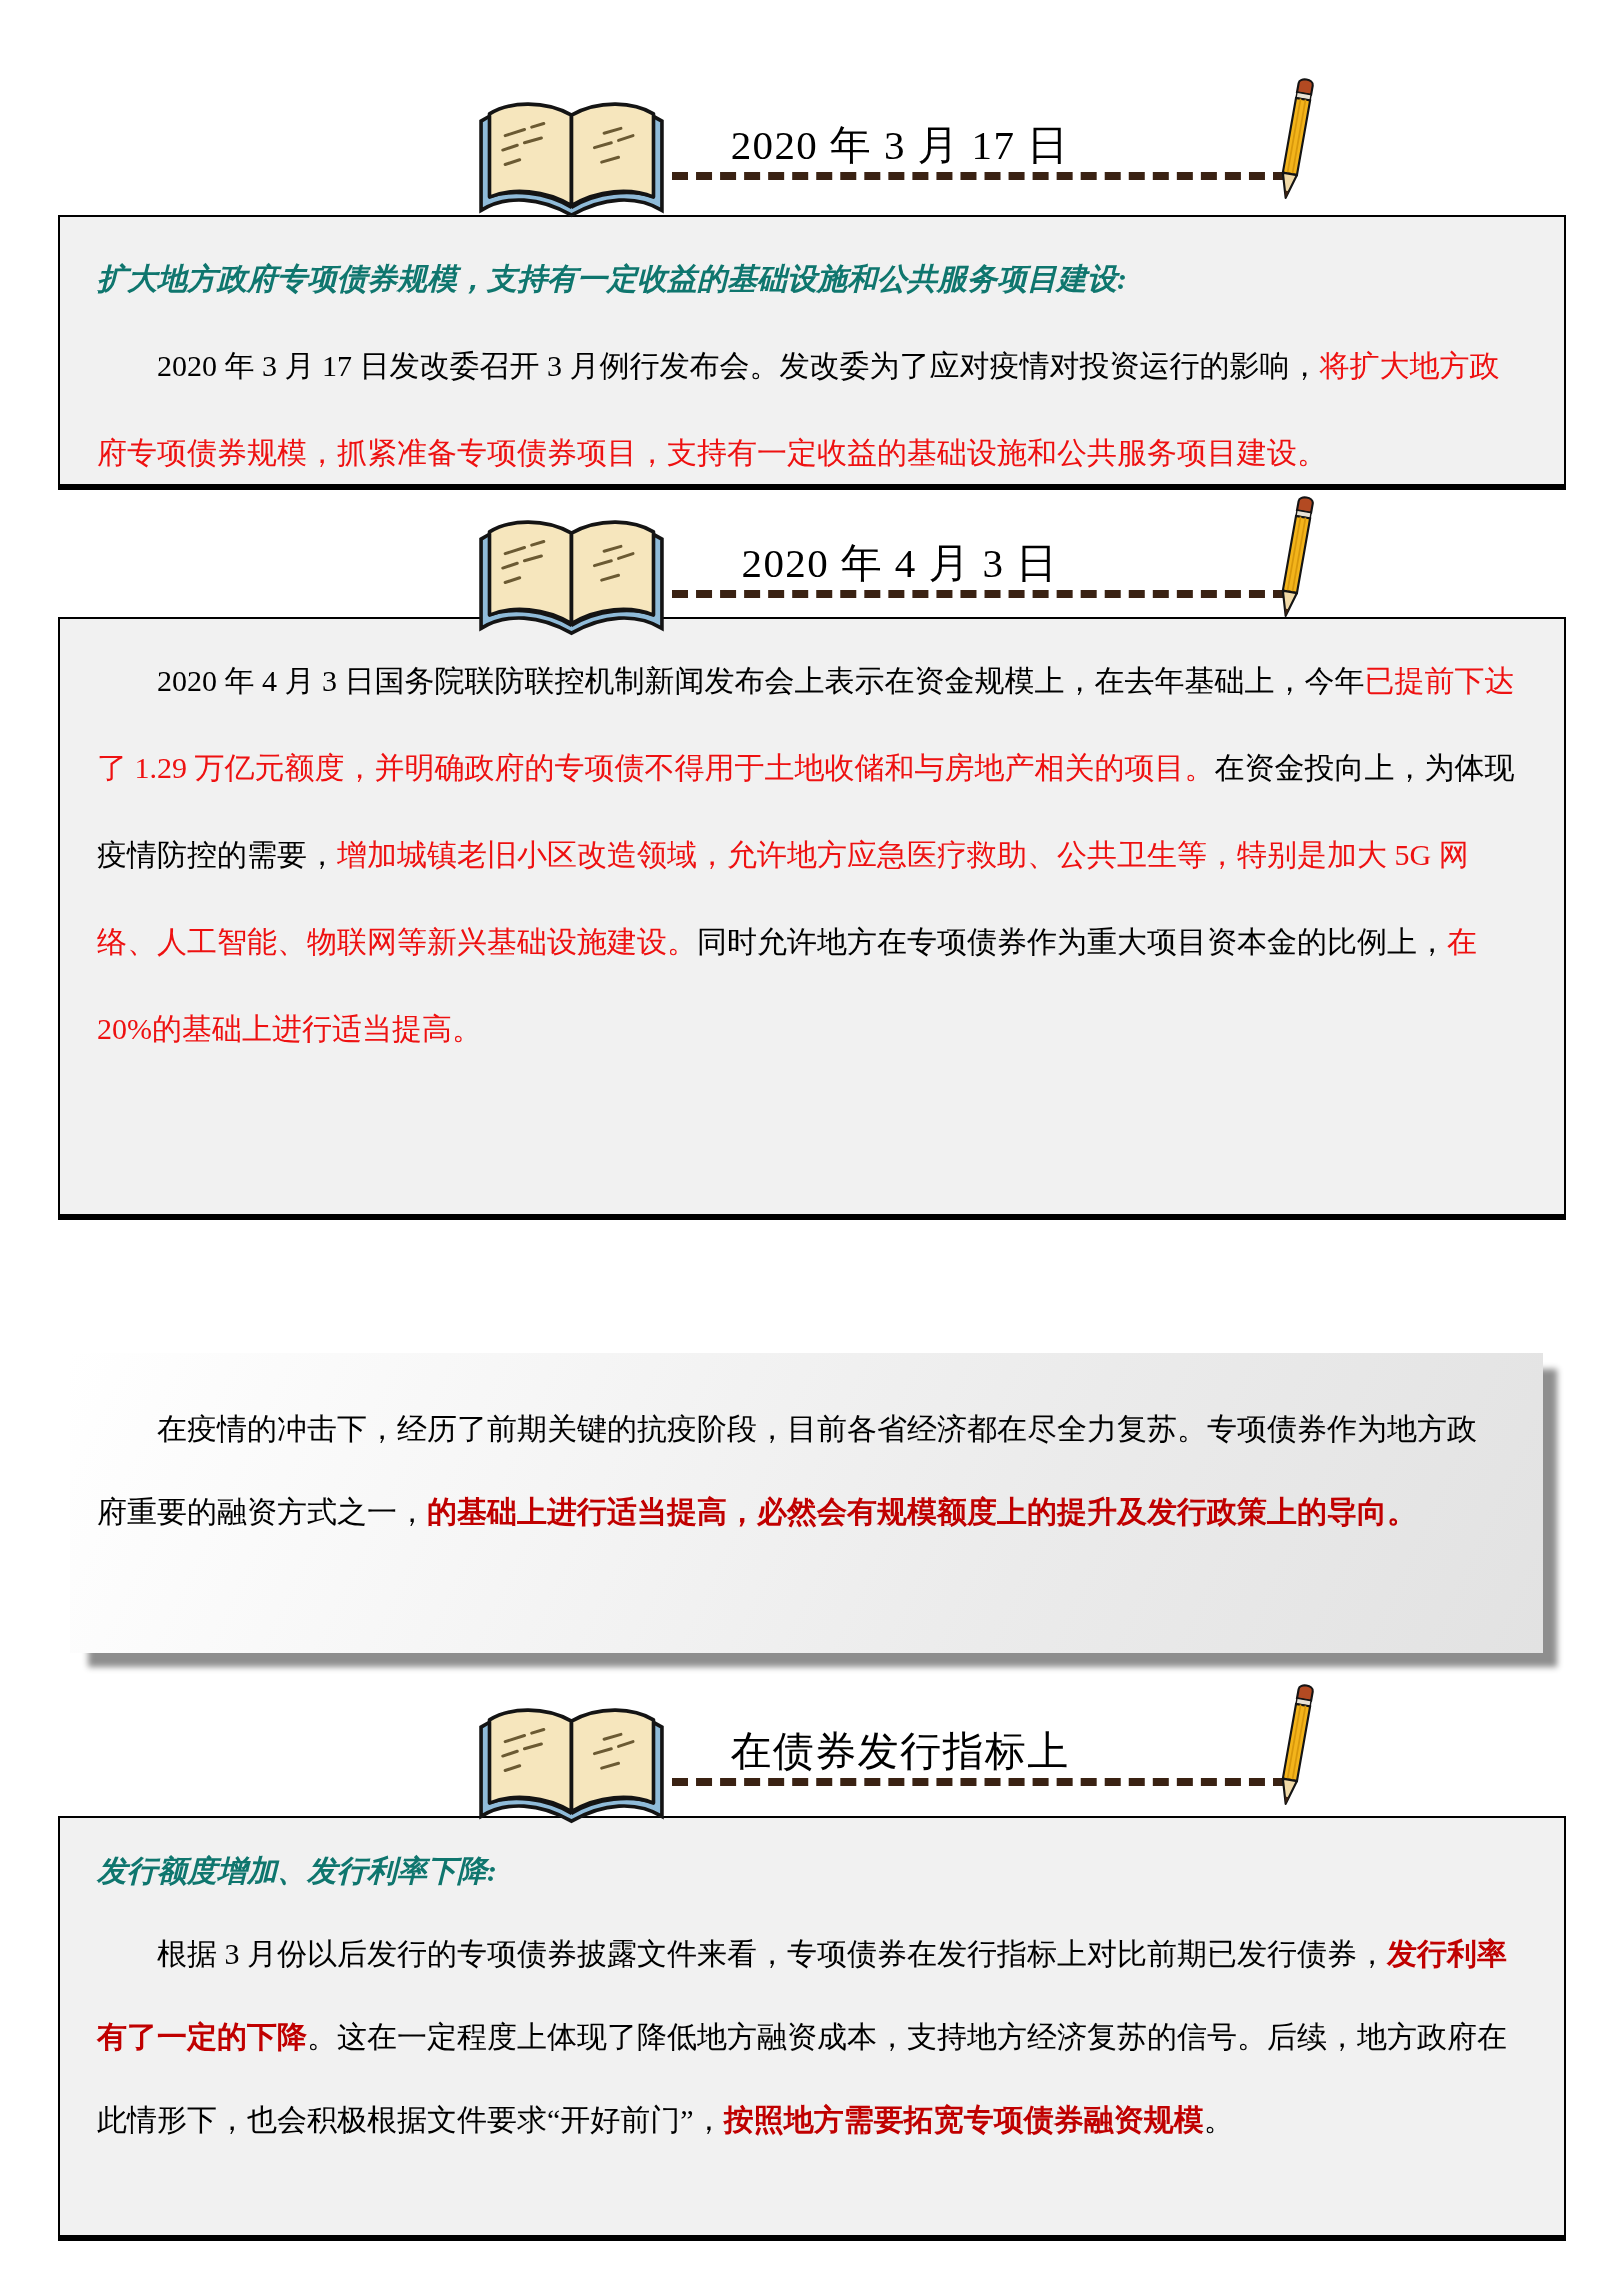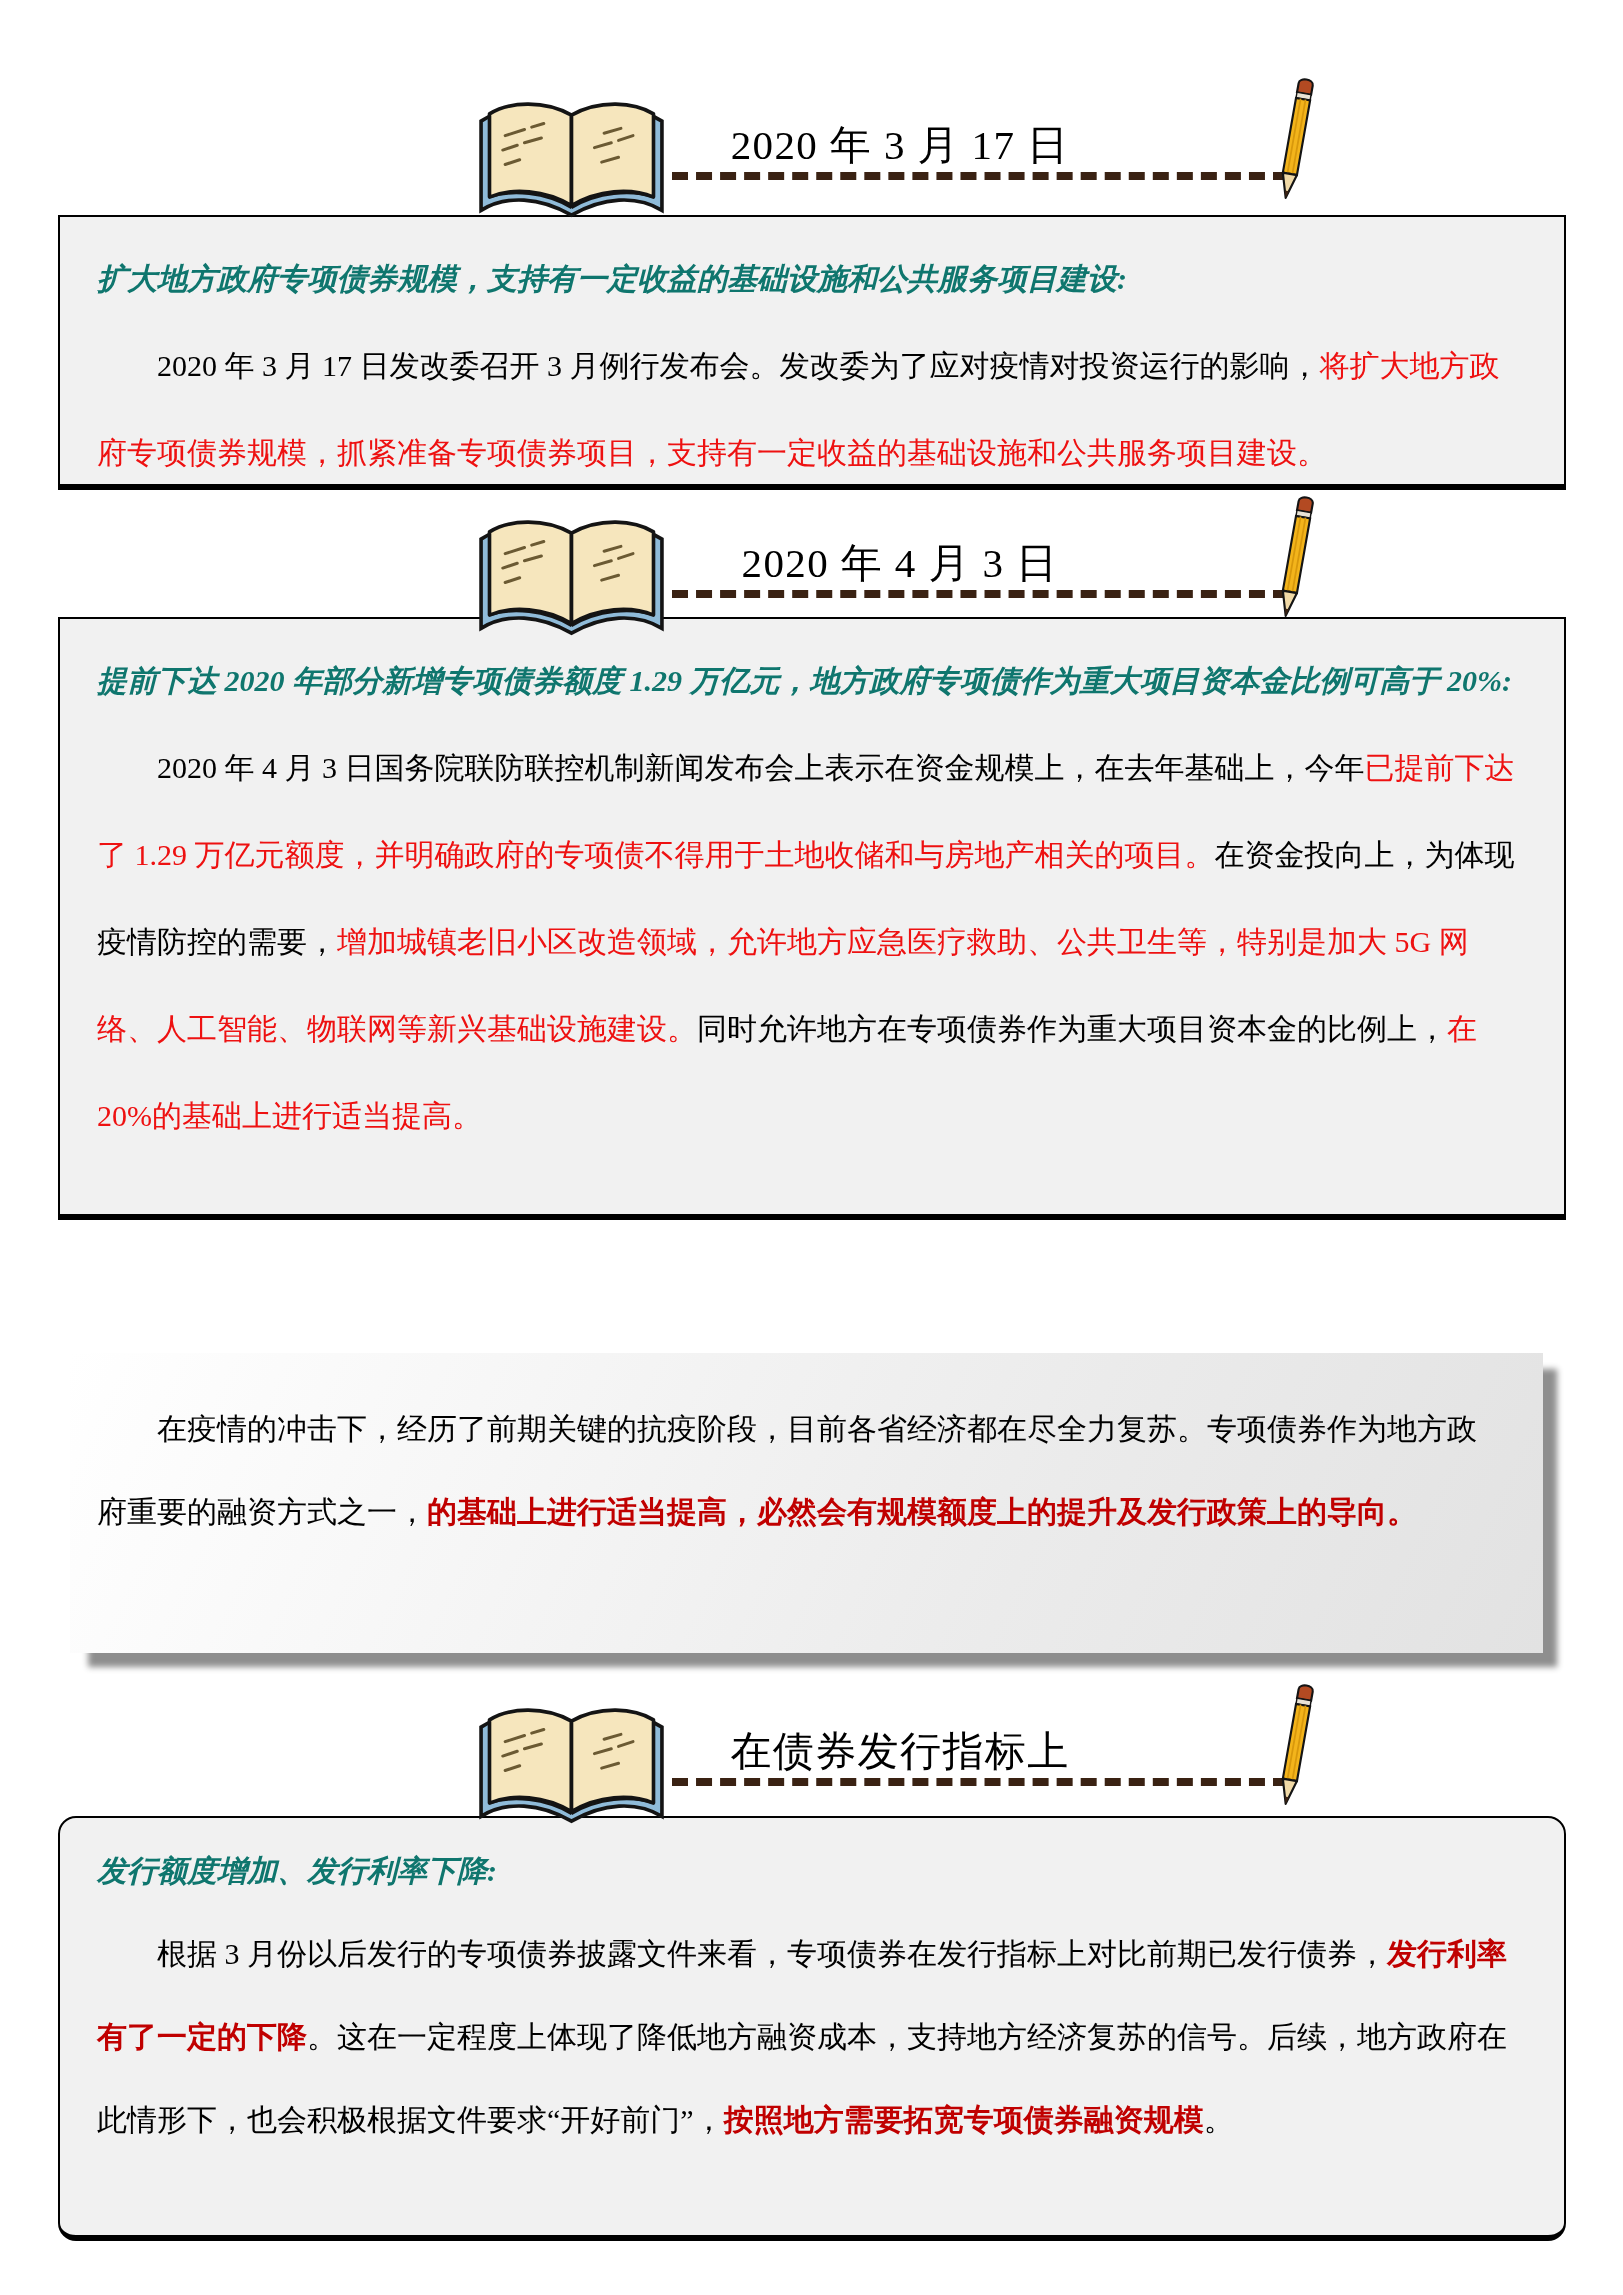--- a/index.html
+++ b/index.html
@@ -36,21 +36,21 @@
   }
   .policy-box p{margin:0;font-size:30px;line-height:87px;}
   .box-heading{font-weight:bold;color:#0f766e;font-style:italic;}
   .box-para{text-indent:2em;color:#000;}
   .run-black{color:#000;margin-top:24px;}
   .run-red{color:#ee1111;}
   .run-redbold{color:#c00000;font-weight:bold;}
 
   #box1{top:215px;height:275px;}
   #box2{top:617px;height:603px;}
-  #box3{top:1816px;height:425px;padding-top:11px;border-radius:18px;}
+  #box3{top:1816px;height:425px;padding-top:11px;}
   #box3 p{line-height:83px;}
 
   
   .banner{
     position:absolute;left:58px;top:1230px;width:1508px;height:112px;
     background:#c00000;
     display:flex;align-items:center;justify-content:center;
   }
   .banner-title{
     color:#ffffff;font-size:53px;font-weight:bold;letter-spacing:4.1px;
@@ -117,21 +117,20 @@
     <svg class="tl-book" viewBox="0 0 170 110">
         <use href="#book-def"></use>
       </svg>
     <div class="tl-title">2020 年 4 月 3 日</div>
     <svg class="tl-pencil" viewBox="0 0 62 190">
         <use href="#pencil-def"></use>
       </svg>
   </div>
 
   <div class="policy-box" id="box2">
-    <p class="box-heading">提前下达 2020 年部分新增专项债券额度 1.29 万亿元，地方政府专项债作为重大项目资本金比例可高于 20%:</p>
     <p class="box-para"><span class="run-black">2020 年 4 月 3 日国务院联防联控机制新闻发布会上表示在资金规模上，在去年基础上，今年</span><span class="run-red">已提前下达了 1.29 万亿元额度，并明确政府的专项债不得用于土地收储和与房地产相关的项目。</span><span class="run-black">在资金投向上，为体现疫情防控的需要，</span><span class="run-red">增加城镇老旧小区改造领域，允许地方应急医疗救助、公共卫生等，特别是加大 5G 网络、人工智能、物联网等新兴基础设施建设。</span><span class="run-black">同时允许地方在专项债券作为重大项目资本金的比例上，</span><span class="run-red">在 20%的基础上进行适当提高。</span></p>
   </div>
 
 
   <div class="outlook-card">
     <p><span class="run-black">在疫情的冲击下，经历了前期关键的抗疫阶段，目前各省经济都在尽全力复苏。专项债券作为地方政府重要的融资方式之一，</span><span class="run-redbold">的基础上进行适当提高，必然会有规模额度上的提升及发行政策上的导向。</span></p>
   </div>
 
   <div class="tl-header" style="top:1684px">
     <div class="tl-dash"></div>

